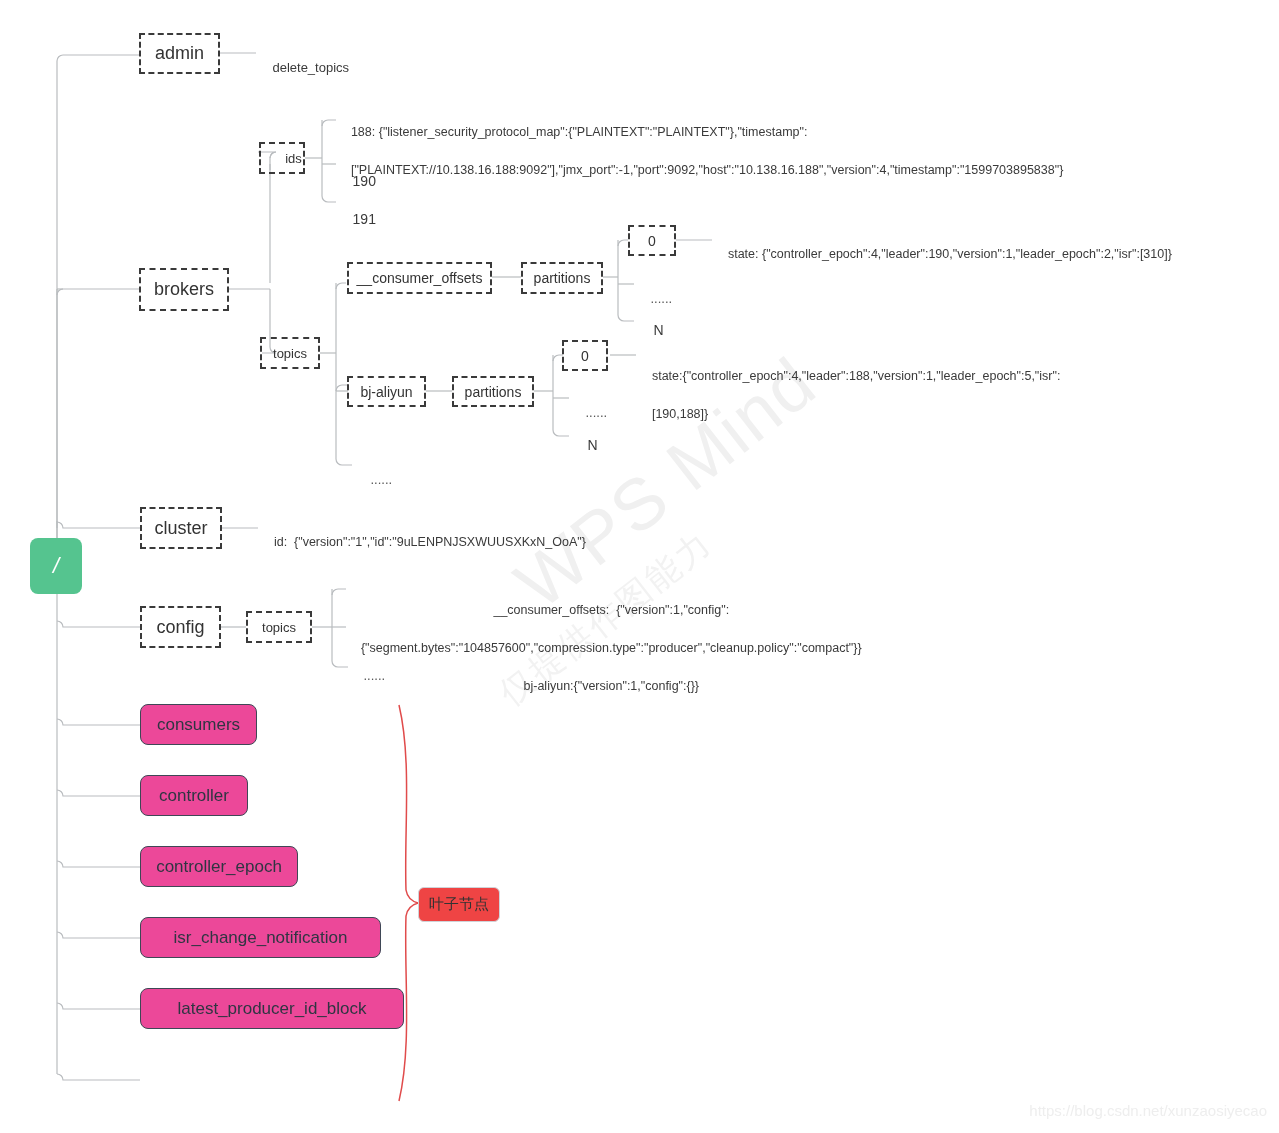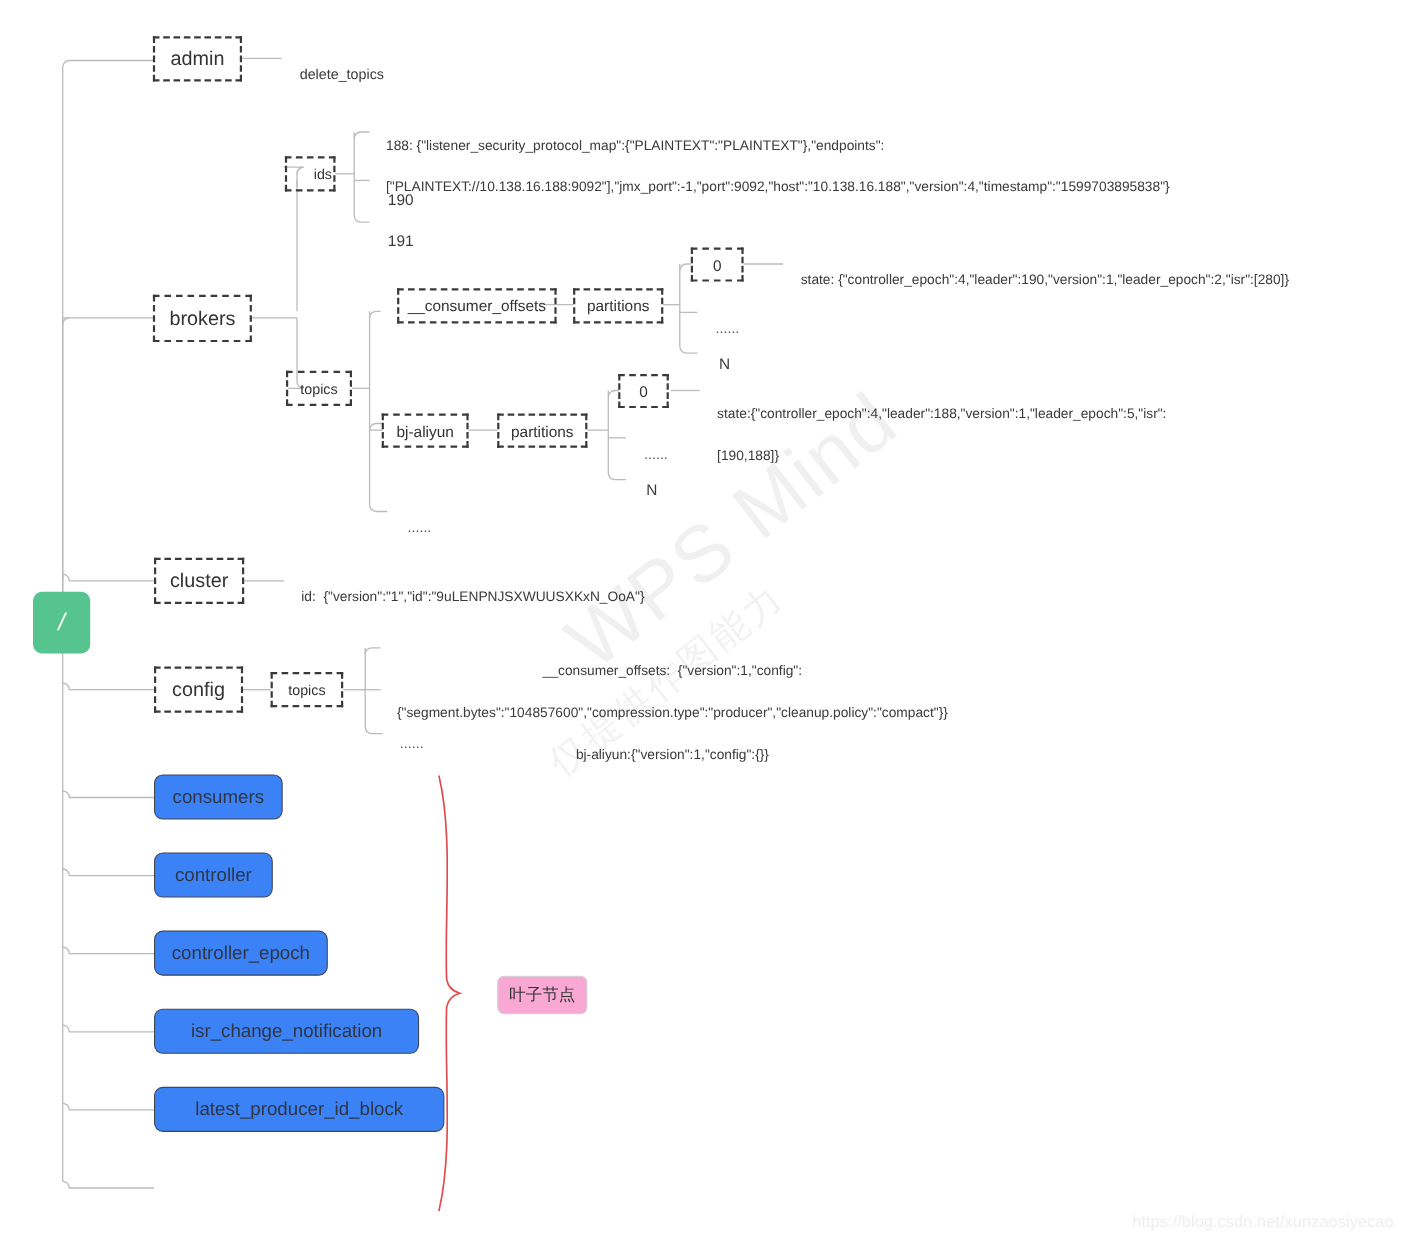--- a/index.html
+++ b/index.html
@@ -9,31 +9,31 @@
     color:#333333;
   }
   #canvas{position:absolute;left:0;top:0;width:1279px;height:1133px;}
   svg.lines{position:absolute;left:0;top:0;width:1279px;height:1133px;pointer-events:none;}
 
   .node{position:absolute;box-sizing:border-box;display:flex;align-items:center;justify-content:center;
         white-space:nowrap;background:transparent;}
   
   .dashed{border:2px dashed #3a3a3a;}
   
-  .solid{border:1.6px solid #3f4756;border-radius:8px;background:#3b82f6;color:#2f3542;text-align:right;}
+  .solid{border:1.6px solid #3f4756;border-radius:8px;background:#ec4899;color:#2f3542;text-align:right;}
 
   .root{
     background:#55c48f;border-radius:8px;color:#ffffff;
     font-size:22px;font-style:italic;
   }
 
   .txt{position:absolute;white-space:pre;color:#3a3a3a;}
 
-  .tag{position:absolute;border:1px solid #cfd3d8;border-radius:6px;background:#f9a8d4;
-       display:flex;align-items:center;justify-content:center;color:#333;margin-left:34px;}
+  .tag{position:absolute;border:1px solid #cfd3d8;border-radius:6px;background:#ef4444;
+       display:flex;align-items:center;justify-content:center;color:#333;}
 
   .wm-main{
     position:absolute;color:#f0f0f0;font-size:72px;letter-spacing:2px;
     transform:rotate(-38deg);transform-origin:left top;user-select:none;
   }
   .wm-sub{
     position:absolute;color:#f2f2f2;font-size:34px;letter-spacing:3px;
     transform:rotate(-38deg);transform-origin:left top;user-select:none;
   }
   .wm-url{
@@ -140,51 +140,51 @@
 
   <div class="node dashed" style="left:139px;top:268px;width:90px;height:43px;font-size:18px;">
     <span>brokers</span>
   </div>
 
   <div class="node dashed" style="left:259px;top:142px;width:46px;height:32px;font-size:13px;padding-left:23px;">
     <span>ids</span>
   </div>
 
   <div class="txt" style="left:337px;top:104px;font-size:12.5px;line-height:19px;">
-    <span>188: {"listener_security_protocol_map":{"PLAINTEXT":"PLAINTEXT"},"endpoints":</span><br>
+    <span>188: {"listener_security_protocol_map":{"PLAINTEXT":"PLAINTEXT"},"timestamp":</span><br>
     <span>["PLAINTEXT://10.138.16.188:9092"],"jmx_port":-1,"port":9092,"host":"10.138.16.188","version":4,"timestamp":"1599703895838"}</span>
   </div>
   <div class="txt" style="left:337px;top:157px;font-size:14px;">
     <span>190</span>
   </div>
   <div class="txt" style="left:337px;top:195px;font-size:14px;">
     <span>191</span>
   </div>
 
   <div class="node dashed" style="left:260px;top:337px;width:60px;height:32px;font-size:13px;">
     <span>topics</span>
   </div>
 
-  <div class="node dashed" style="left:361px;top:262px;width:145px;height:32px;font-size:14px;">
+  <div class="node dashed" style="left:347px;top:262px;width:145px;height:32px;font-size:14px;">
     <span>__consumer_offsets</span>
   </div>
   <div class="node dashed" style="left:521px;top:262px;width:82px;height:32px;font-size:14px;">
     <span>partitions</span>
   </div>
   <div class="node dashed" style="left:628px;top:225px;width:48px;height:31px;font-size:14px;">
     <span>0</span>
   </div>
   <div class="txt" style="left:636px;top:276px;font-size:13px;color:#555;">
     <span>......</span>
   </div>
   <div class="txt" style="left:638px;top:306px;font-size:14px;">
     <span>N</span>
   </div>
   <div class="txt" style="left:714px;top:233px;font-size:12.5px;">
-    <span>state: {"controller_epoch":4,"leader":190,"version":1,"leader_epoch":2,"isr":[280]}</span>
+    <span>state: {"controller_epoch":4,"leader":190,"version":1,"leader_epoch":2,"isr":[310]}</span>
   </div>
 
   <div class="node dashed" style="left:347px;top:376px;width:79px;height:31px;font-size:14px;">
     <span>bj-aliyun</span>
   </div>
   <div class="node dashed" style="left:452px;top:376px;width:82px;height:31px;font-size:14px;">
     <span>partitions</span>
   </div>
   <div class="node dashed" style="left:562px;top:340px;width:46px;height:31px;font-size:14px;">
     <span>0</span>

